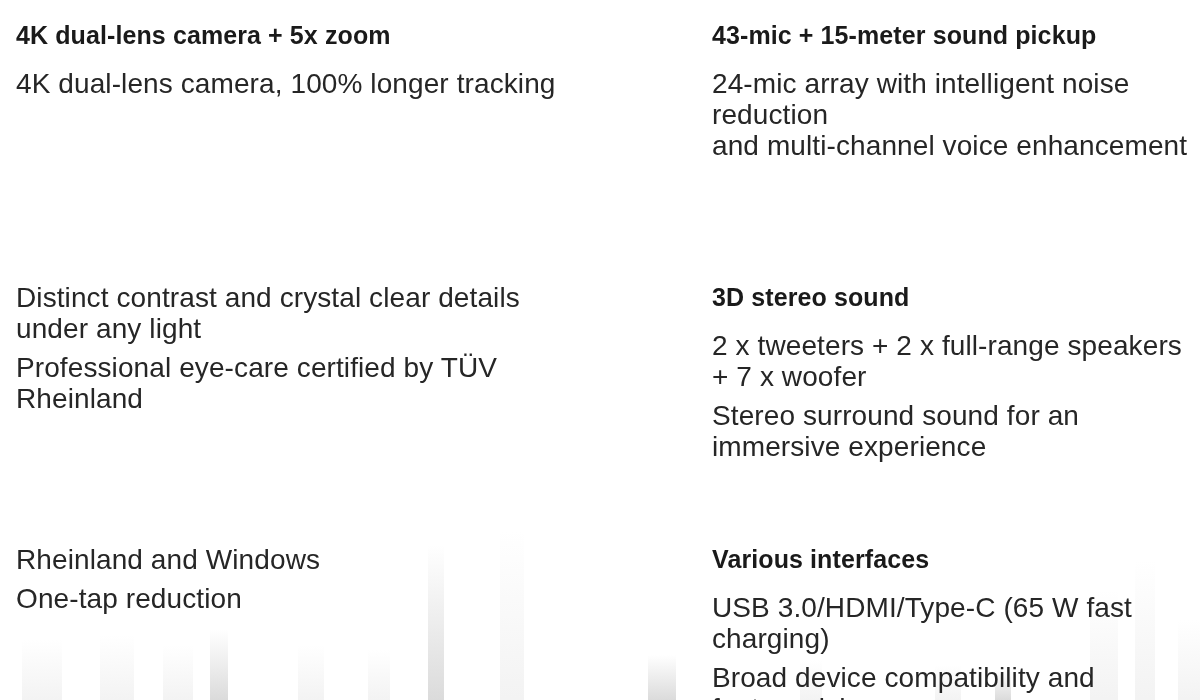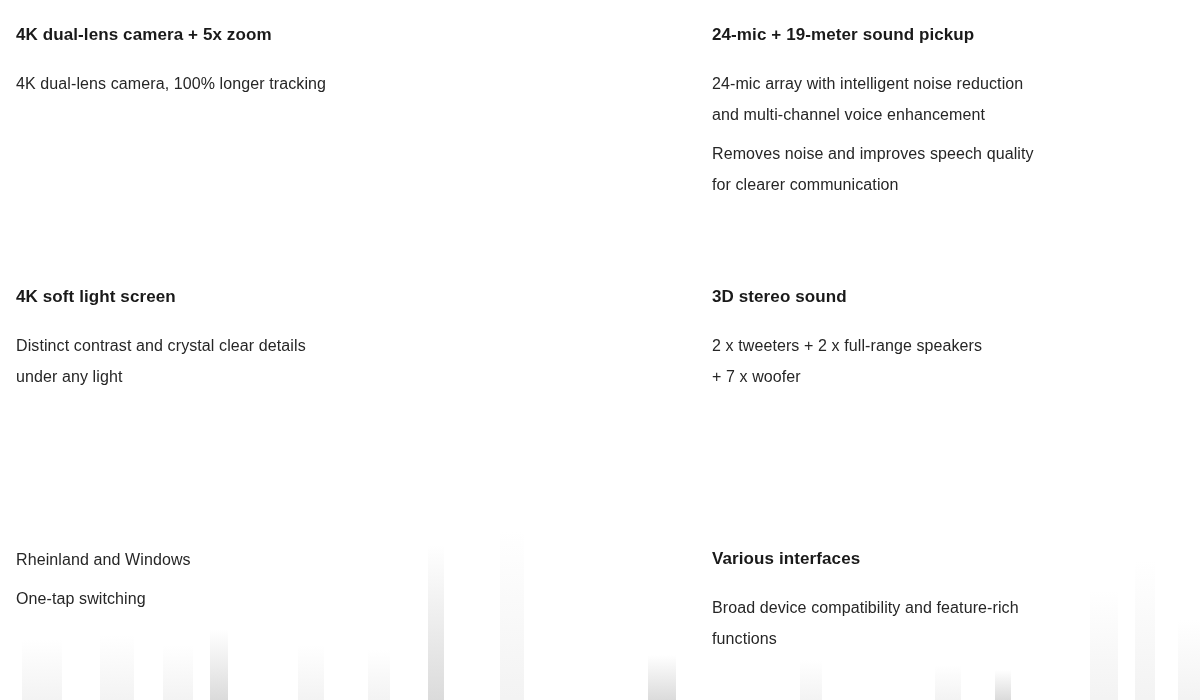--- a/index.html
+++ b/index.html
@@ -26,29 +26,29 @@
     grid-template-columns: 696px 488px;
     grid-auto-rows: 262px;
     padding: 20px 0 0 16px;
     z-index: 2;
   }
   .feature {
     padding-right: 6px;
   }
   .feature h2 {
     margin: 0 0 18px 0;
-    font-size: 17px;
+    font-size: 25px;
     line-height: 30px;
     font-weight: 700;
     color: var(--heading, #1a1a1a);
     letter-spacing: 0.1px;
   }
   .feature p {
     margin: 0 0 8px 0;
-    font-size: 16px;
+    font-size: 28px;
     line-height: 31px;
     font-weight: 400;
     color: var(--body, #262626);
     white-space: pre-line;
     letter-spacing: 0.1px;
   }
 
   
   .bg-stripes {
     position: absolute;
@@ -91,43 +91,45 @@
 </div>
 
 <div class="features-grid">
 
   <section class="feature">
     <h2>4K dual-lens camera + 5x zoom</h2>
     <p>4K dual-lens camera, 100% longer tracking</p>
   </section>
 
   <section class="feature">
-    <h2>24-mic + 19-meter sound pickup</h2>
+    <h2>43-mic + 15-meter sound pickup</h2>
     <p>24-mic array with intelligent noise reduction
 and multi-channel voice enhancement</p>
-    <p>Removes noise and improves speech quality
-for clearer communication</p>
   </section>
 
   <section class="feature">
-    <h2>4K soft light screen</h2>
     <p>Distinct contrast and crystal clear details
 under any light</p>
+    <p>Professional eye-care certified by TÜV
+Rheinland</p>
   </section>
 
   <section class="feature">
     <h2>3D stereo sound</h2>
     <p>2 x tweeters + 2 x full-range speakers
 + 7 x woofer</p>
+    <p>Stereo surround sound for an
+immersive experience</p>
   </section>
 
   <section class="feature">
     <p>Rheinland and Windows</p>
-    <p>One-tap switching</p>
+    <p>One-tap reduction</p>
   </section>
 
   <section class="feature">
     <h2>Various interfaces</h2>
+    <p>USB 3.0/HDMI/Type-C (65 W fast charging)</p>
     <p>Broad device compatibility and feature-rich
 functions</p>
   </section>
 
 </div>
 
 </body></html>

